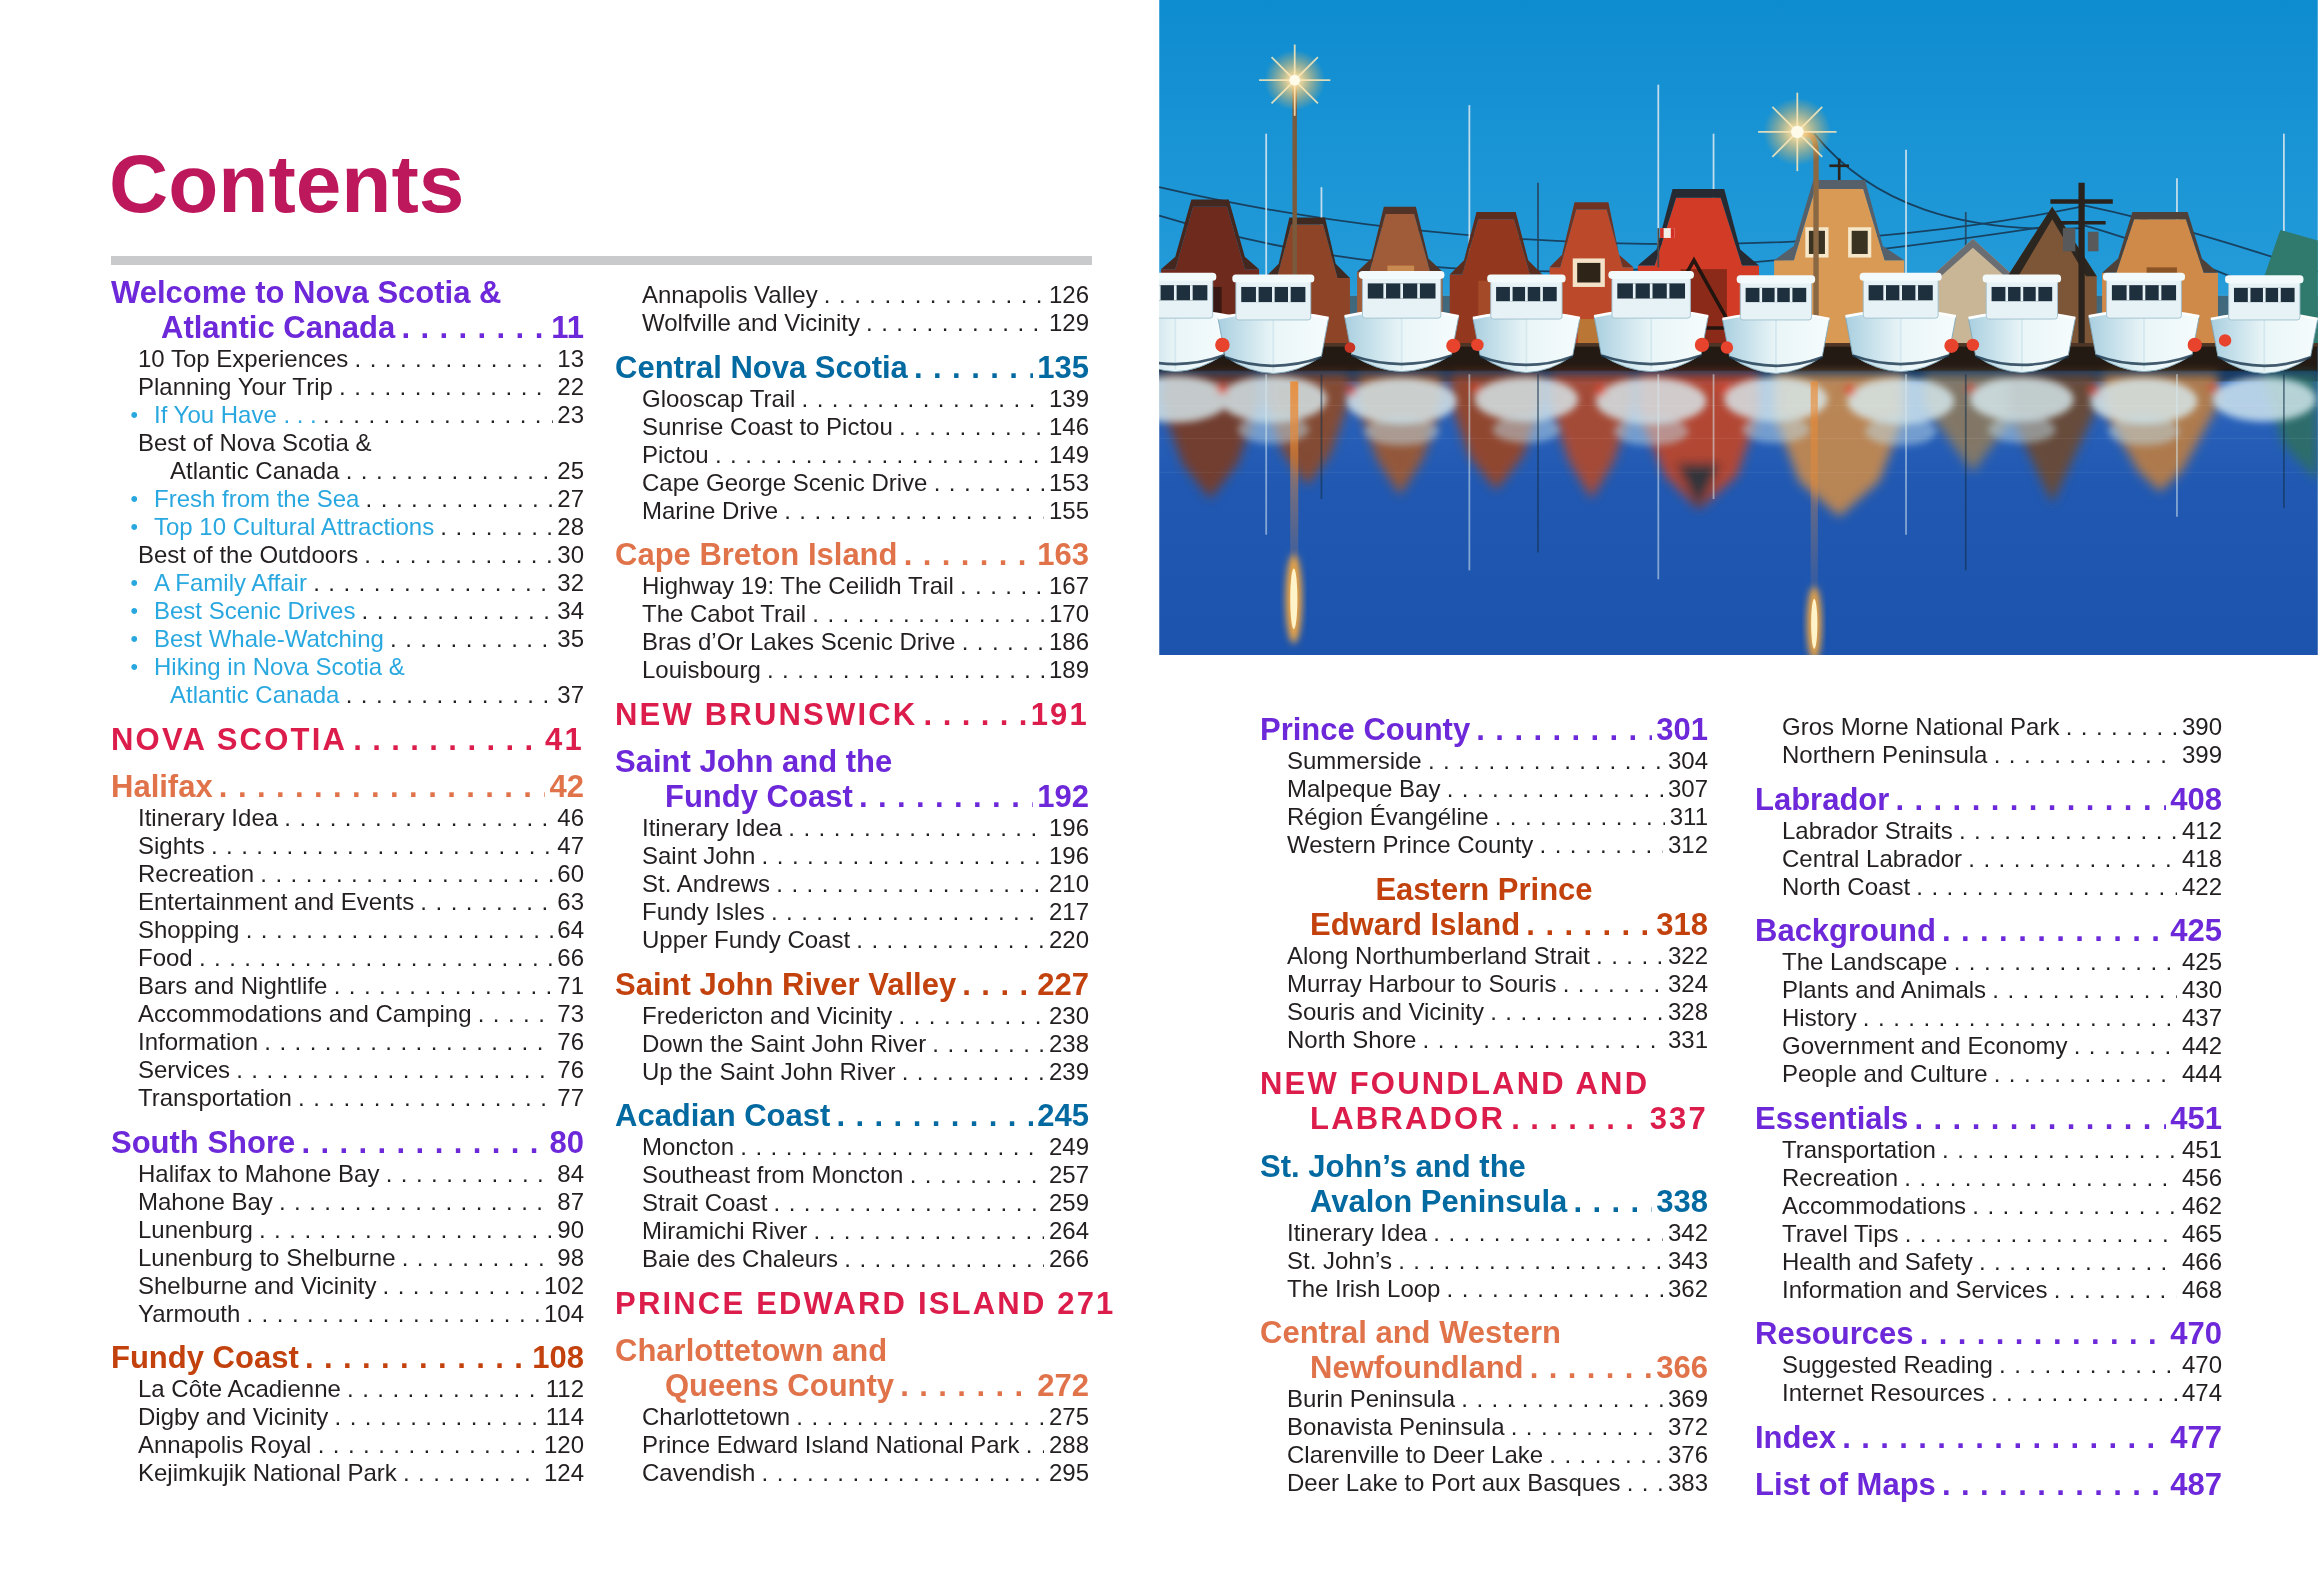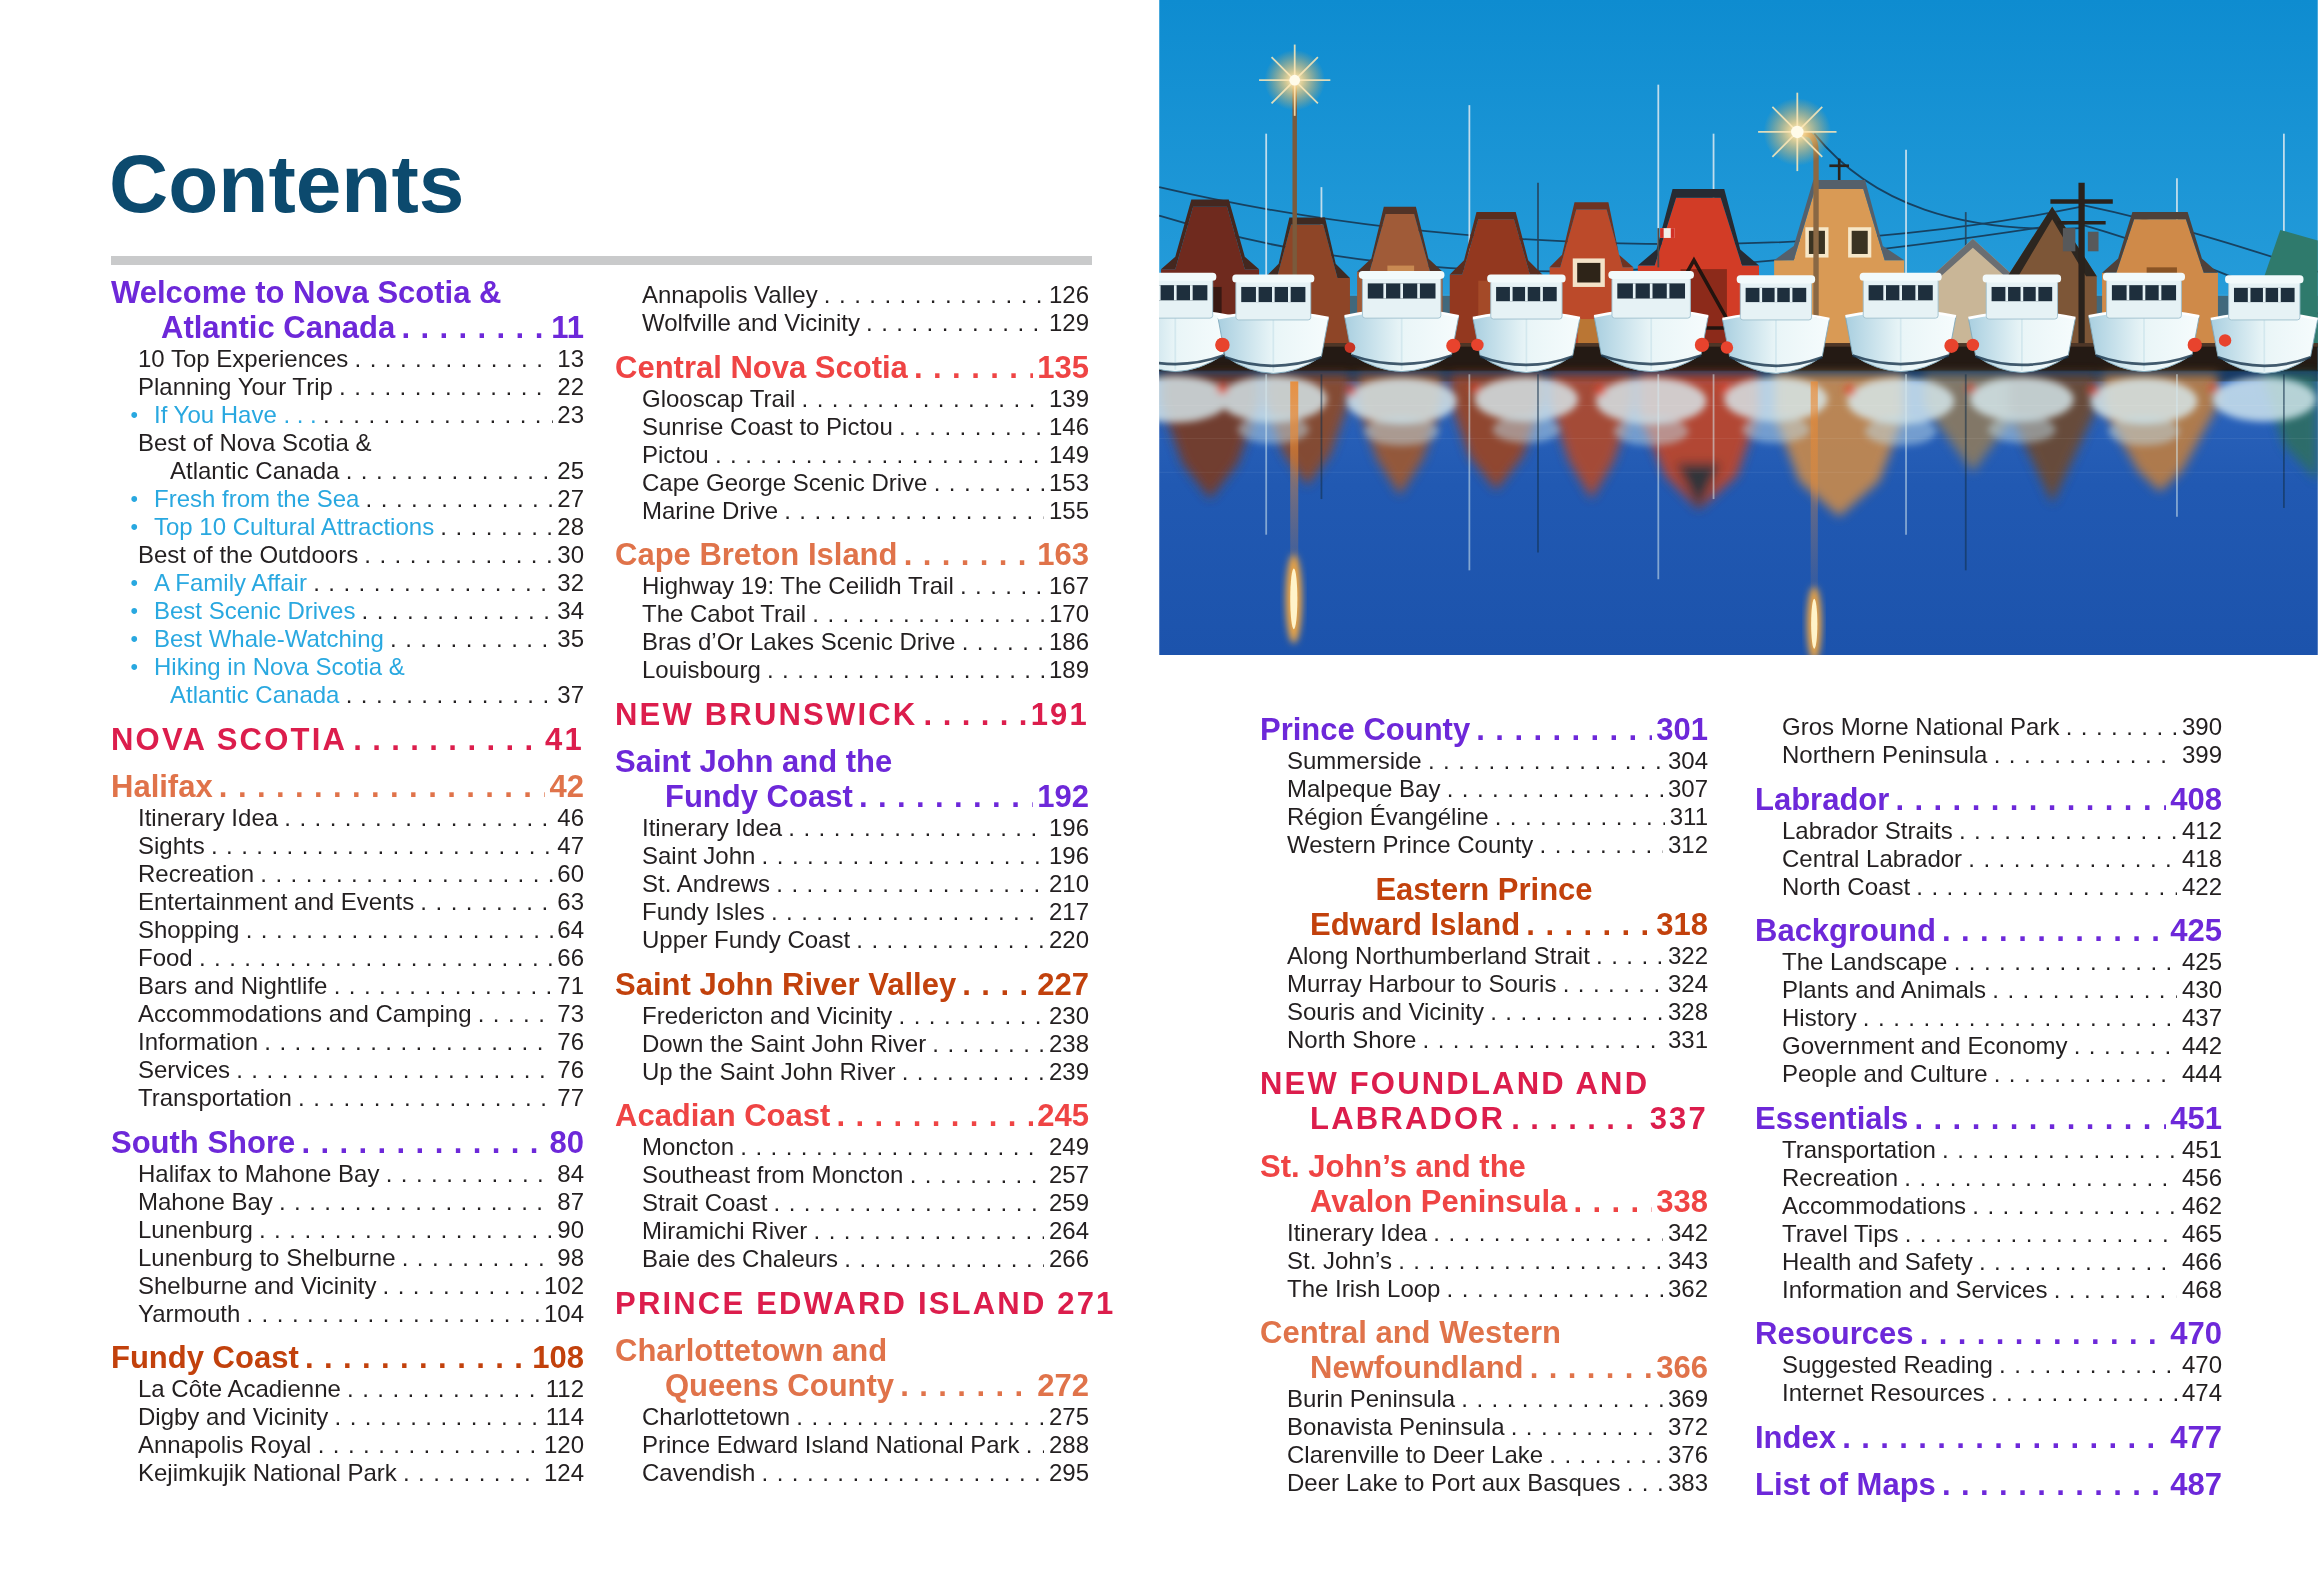--- a/index.html
+++ b/index.html
@@ -3,21 +3,21 @@
 <meta charset="utf-8">
 <style>
   html,body{margin:0;padding:0;}
   body{
     width:2319px;height:1581px;position:relative;overflow:hidden;
     background:#ffffff;color:#231F20;
     font-family:"Liberation Sans",sans-serif;
   }
   #page-title{
     position:absolute;left:109px;top:141px;
-    font-size:82px;line-height:86px;font-weight:bold;color:#0c4a6e;
+    font-size:82px;line-height:86px;font-weight:bold;color:#be185d;
   }
   #title-rule{
     position:absolute;left:111px;top:256px;width:981px;height:9px;background:#C9CACB;
   }
   #photo{
     position:absolute;left:1159px;top:0;width:1159px;height:655px;overflow:hidden;
   }
   .col{position:absolute;}
   #col1{left:111px;top:275px;width:473px;}
   #col2{left:615px;top:281px;width:474px;}
@@ -32,21 +32,21 @@
   .h{font-size:31px;line-height:35px;font-weight:bold;}
   .hl2{padding-left:50px;}
   .sec{margin-top:12.5px;}
   .caps{letter-spacing:2.2px;}
   .dots{flex:1;overflow:hidden;white-space:nowrap;margin:0 4.5px 0 6.2px;letter-spacing:0.9px;}
   .pg{white-space:nowrap;}
   .c-blue{color:#6d28d9;}
   .c-red{color:#DC1D4C;}
   .c-orange{color:#E0734A;text-align:center;}
   .c-teal{color:#c2410c;justify-content:center;}
-  .c-purple{color:#ef4444;}
+  .c-purple{color:#0369a1;}
   .c-lblue{color:#29A8E0;}
 </style>
 </head>
 <body>
 
 <div id="page-title">Contents</div>
 <div id="title-rule"></div>
 
 <div id="photo">
   <svg width="1159" height="655" viewBox="0 0 1300 735">

